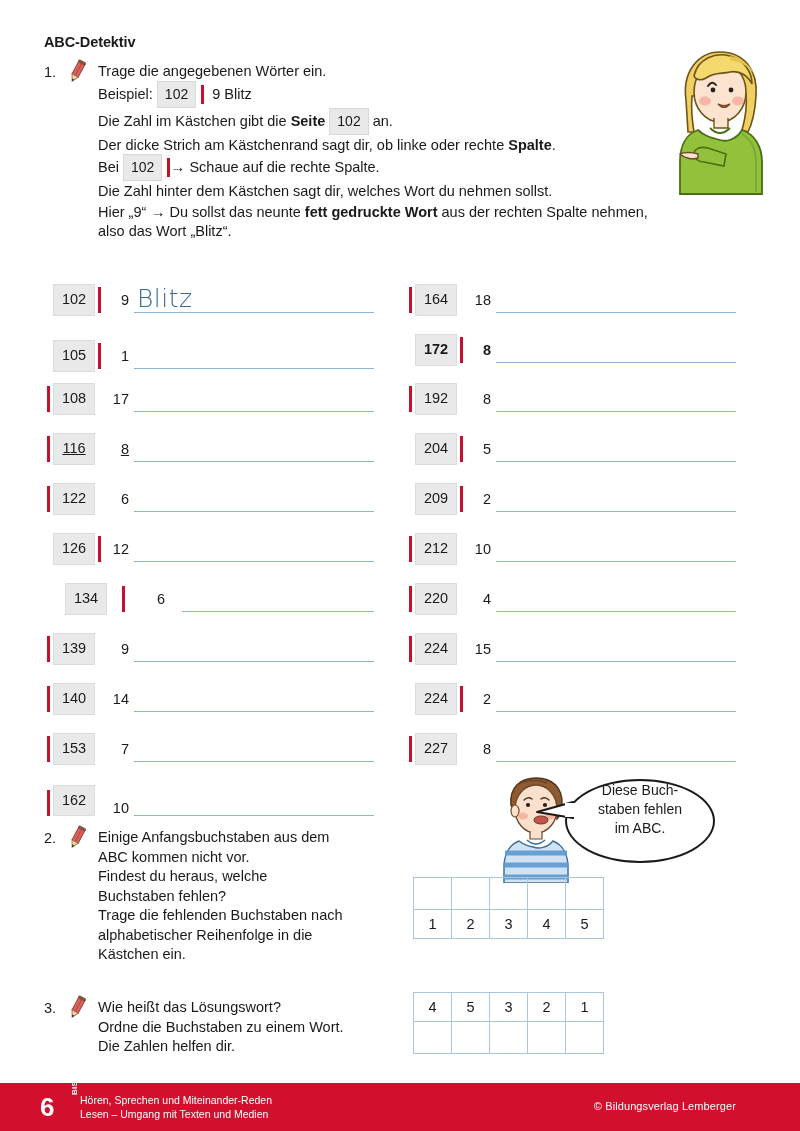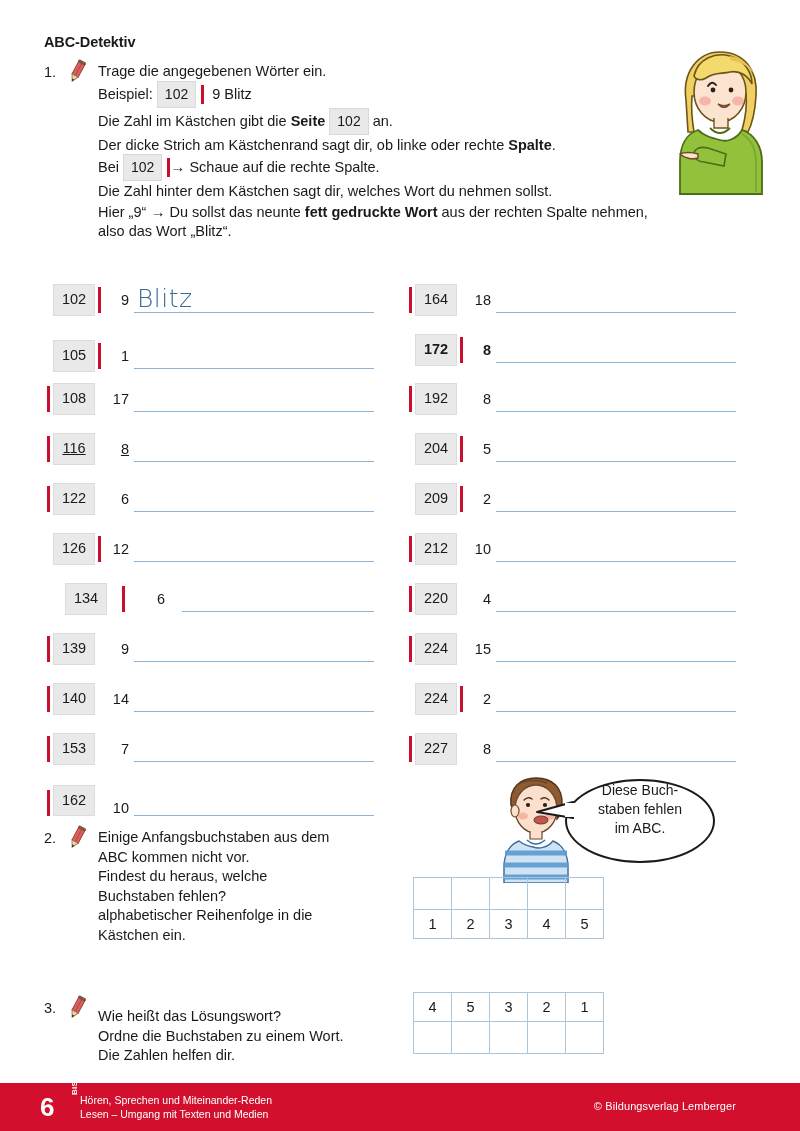--- a/index.html
+++ b/index.html
@@ -614,20 +614,21 @@
           <polygon points="9.5,17 16.5,17 13,23.5" fill="#f0d3a8" stroke="#9a7a52" stroke-width="0.9"></polygon>
           <polygon points="11.6,21 14.4,21 13,23.5" fill="#3a3027"></polygon>
         </g>
       </svg>
     </span>
     <div class="task-body" style="width:330px;">
       <p>Einige Anfangsbuchstaben aus dem</p>
       <p>ABC kommen nicht vor.</p>
       <p>Findest du heraus, welche</p>
       <p>Buchstaben fehlen?</p>
+      <p>Trage die fehlenden Buchstaben nach</p>
       <p>alphabetischer Reihenfolge in die</p>
       <p>Kästchen ein.</p>
     </div>
   </div>
 
   <table class="grid" style="left:413px; top:877px;">
     <tbody>
         <tr>
       <td class="blank"></td>
       <td class="blank"></td>
@@ -651,21 +652,21 @@
       <svg width="26" height="26" viewBox="0 0 26 26">
         <g transform="rotate(28 13 13)">
           <rect x="9.5" y="2" width="7" height="15" fill="#d9625c" stroke="#9a3d37" stroke-width="0.9"></rect>
           <rect x="12.4" y="2" width="1.4" height="15" fill="#b94b45" opacity="0.8"></rect>
           <rect x="9.5" y="1" width="7" height="2.2" fill="#8a5a46" stroke="#6a4233" stroke-width="0.7"></rect>
           <polygon points="9.5,17 16.5,17 13,23.5" fill="#f0d3a8" stroke="#9a7a52" stroke-width="0.9"></polygon>
           <polygon points="11.6,21 14.4,21 13,23.5" fill="#3a3027"></polygon>
         </g>
       </svg>
     </span>
-    <div class="task-body" style="width:330px;margin-top:9px;">
+    <div class="task-body" style="width:330px;">
       <p>Wie heißt das Lösungswort?</p>
       <p>Ordne die Buchstaben zu einem Wort.</p>
       <p class="gap-above">Die Zahlen helfen dir.</p>
     </div>
   </div>
 
   <table class="grid" style="left:413px; top:992px;">
     <tbody>
         <tr>
       <td>4</td>

